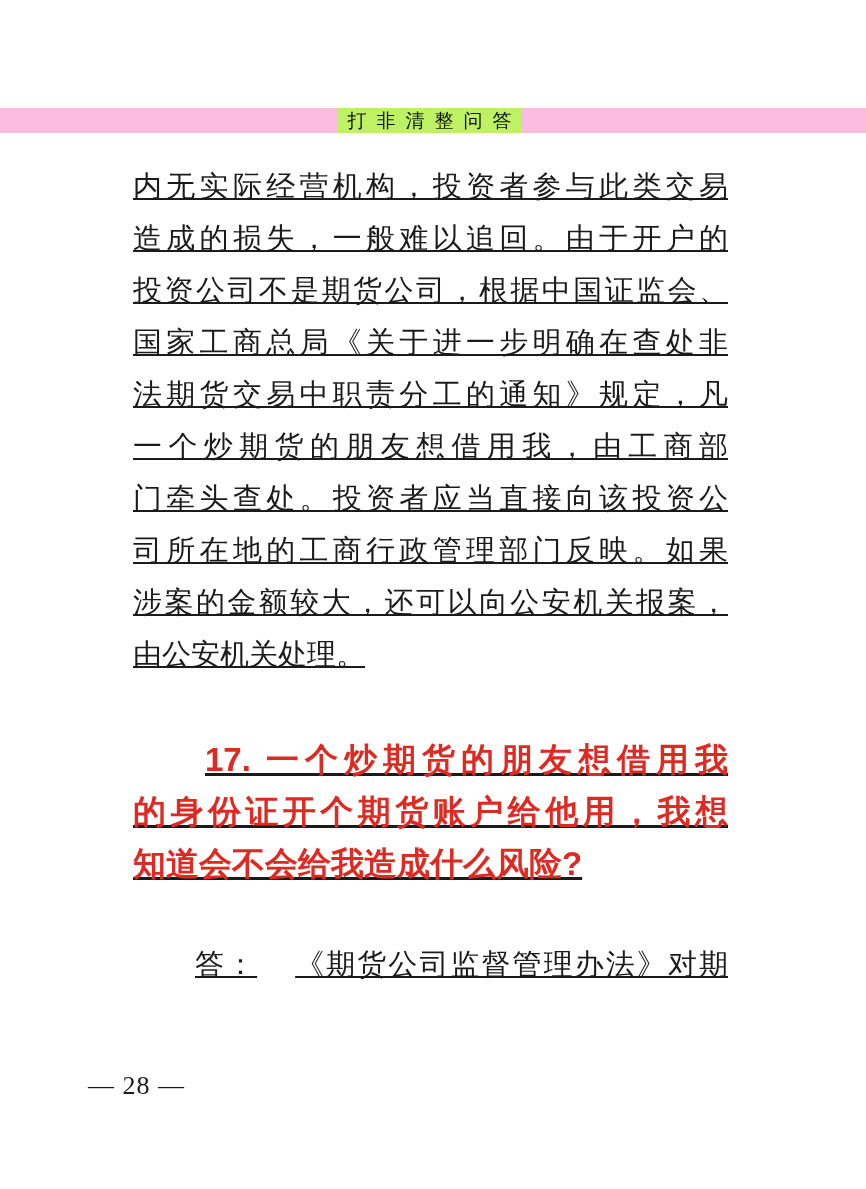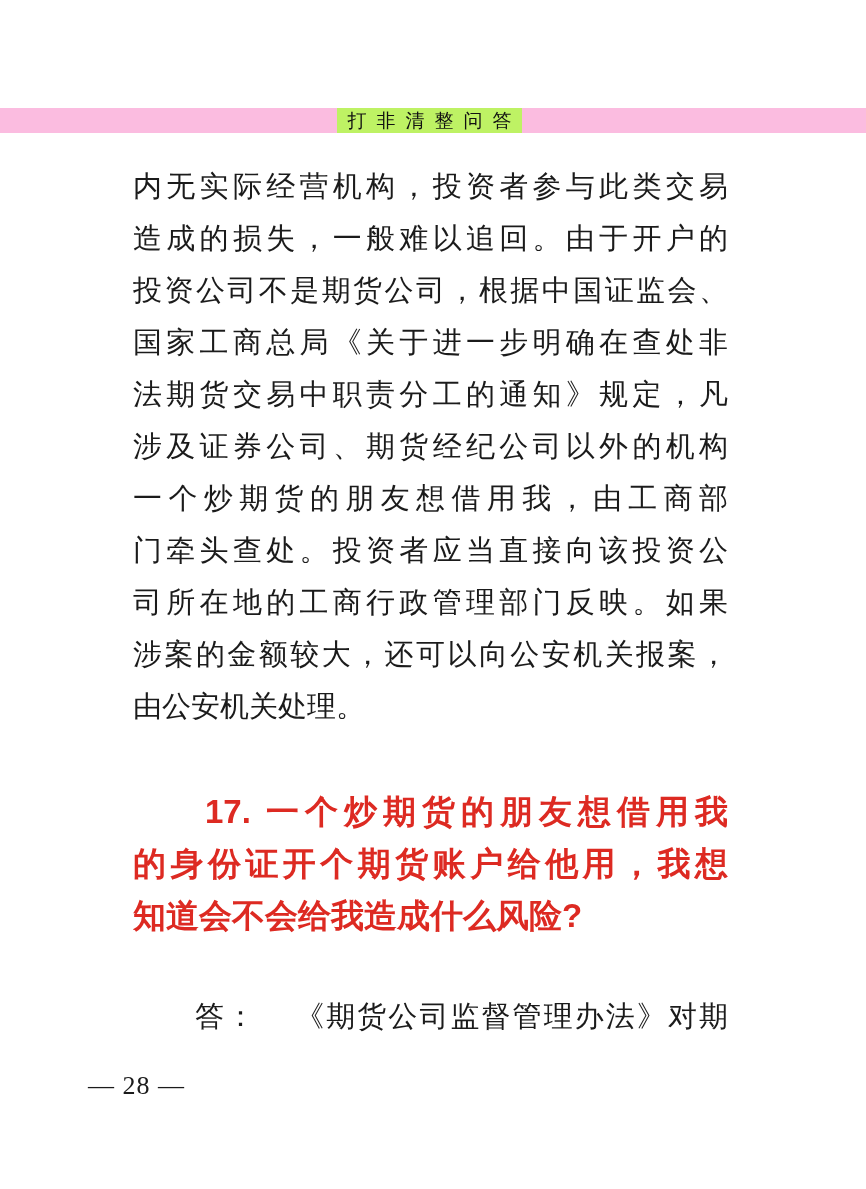--- a/index.html
+++ b/index.html
@@ -28,20 +28,21 @@
   .band-title {
     font-size: 19px; color: #111111;
     letter-spacing: 10px; text-indent: 10px;
     white-space: nowrap; line-height: 25px;
   }
 
   
   .text-col {
     position: absolute; left: 133px; top: 160px; width: 595px;
     color: #1b1b1b;
+    text-decoration: underline;
   }
   .line {
     height: 52px; line-height: 52px;
     font-size: 29px;
     overflow: hidden;
   }
   .jl { text-align: justify; text-align-last: justify; }
 
   
   .question { margin-top: 54px; color: #dd2a22; }
@@ -84,21 +85,20 @@
   </div>
 
   <div class="text-col">
 
     <div class="body-block">
       <div class="line jl">内无实际经营机构，投资者参与此类交易</div>
       <div class="line jl">造成的损失，一般难以追回。由于开户的</div>
       <div class="line jl">投资公司不是期货公司，根据中国证监会、</div>
       <div class="line jl">国家工商总局《关于进一步明确在查处非</div>
       <div class="line jl">法期货交易中职责分工的通知》规定，凡</div>
-      <div class="line jl">涉及证券公司、期货经纪公司以外的机构</div>
       <div class="line jl">一个炒期货的朋友想借用我，由工商部</div>
       <div class="line jl">门牵头查处。投资者应当直接向该投资公</div>
       <div class="line jl">司所在地的工商行政管理部门反映。如果</div>
       <div class="line jl">涉案的金额较大，还可以向公安机关报案，</div>
       <div class="line">由公安机关处理。</div>
     </div>
 
     <div class="question">
       <div class="qline q-first jl">17. 一个炒期货的朋友想借用我</div>
       <div class="qline jl">的身份证开个期货账户给他用，我想</div>

